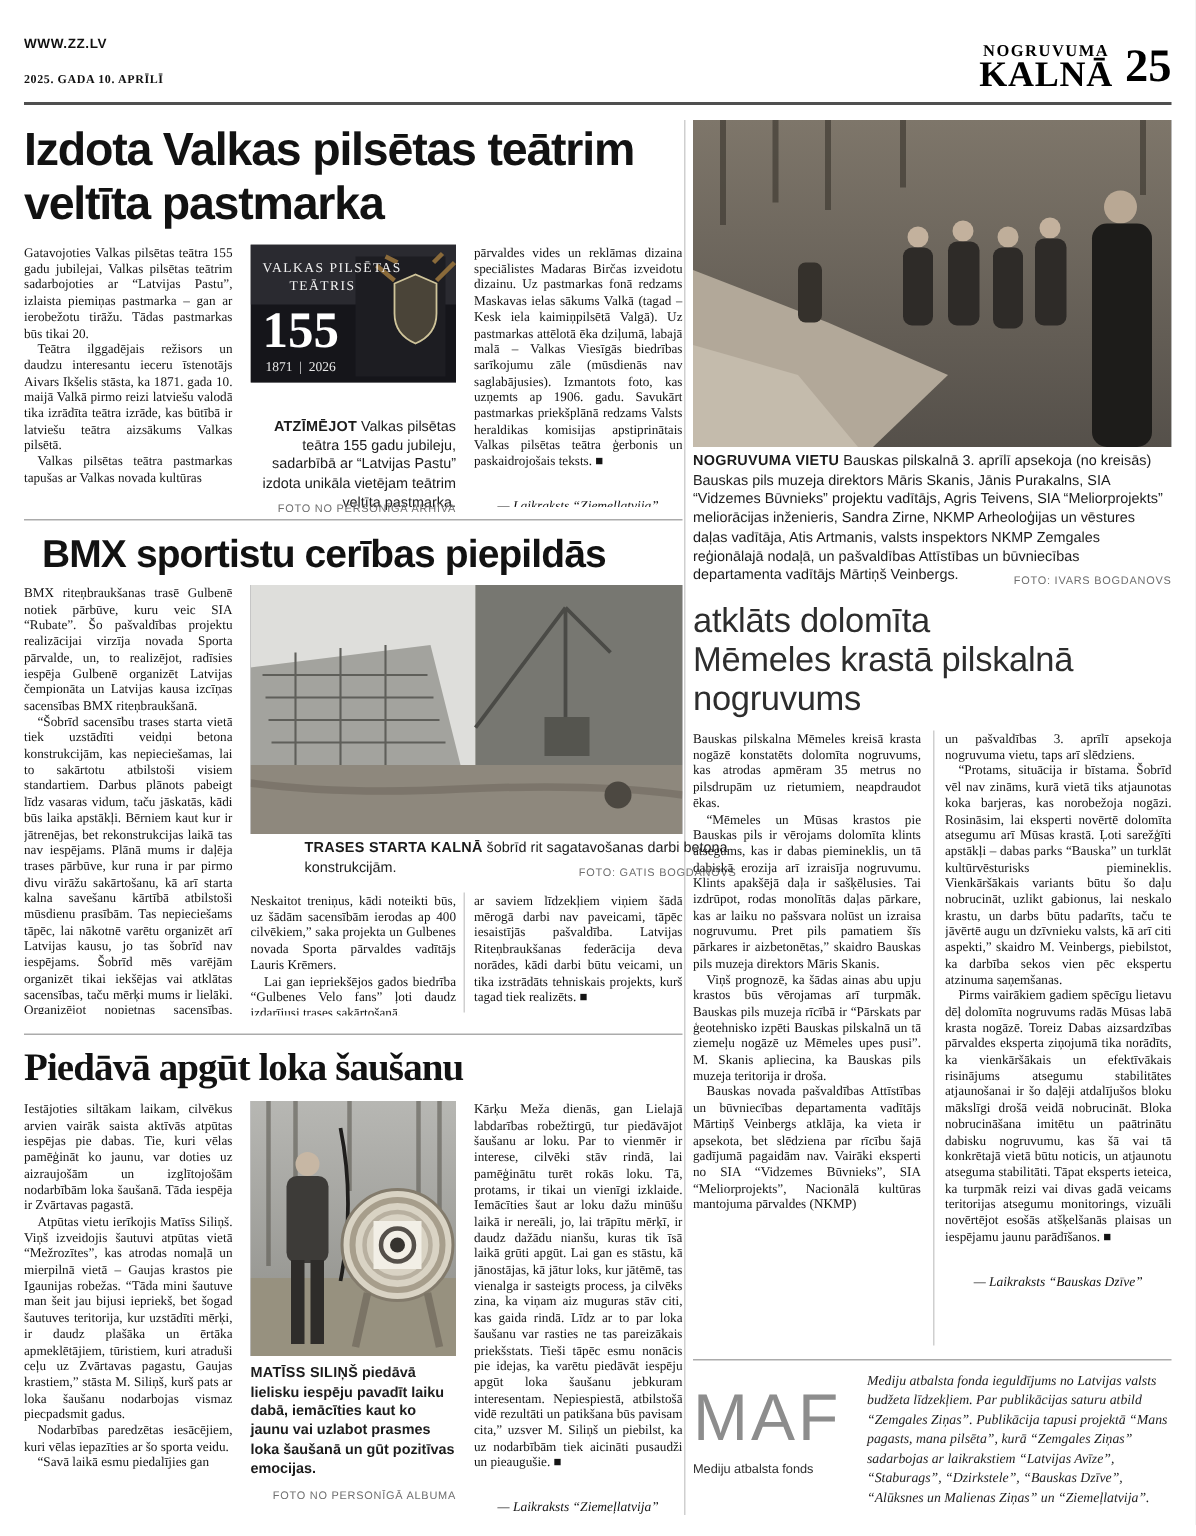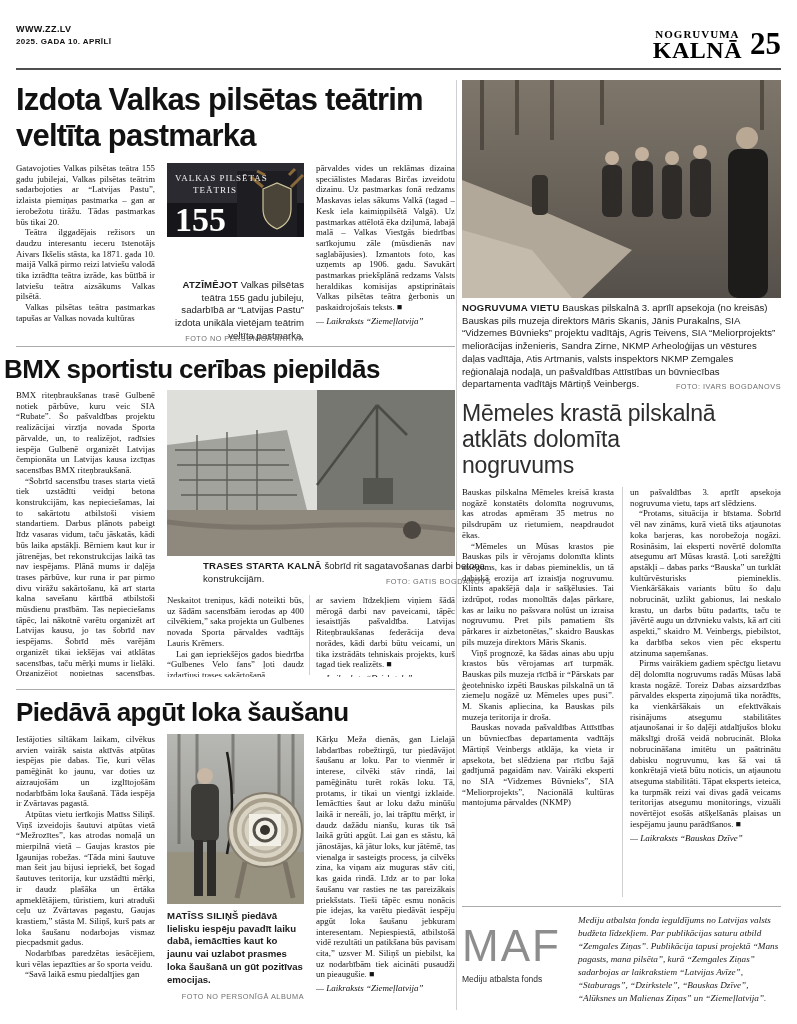--- a/index.html
+++ b/index.html
@@ -6,41 +6,41 @@
   html,body { background:#e9e9e9; }
   .page {
     position:relative; width:797px; height:1024px; margin:0 auto;
     background:#ffffff; overflow:hidden; color:#1a1a1a;
     font-family:"Liberation Serif", serif;
   }
   .abs { position:absolute; }
 
   
   .hdr-small { font-family:"Liberation Sans", sans-serif; font-size:9px; font-weight:700; letter-spacing:.4px; color:#111; }
-  .hdr-date  { font-family:Liberation Sans, sans-serif; font-size:8px; font-weight:700; letter-spacing:.4px; color:#111; margin-top:3px; }
+  .hdr-date  { font-family:Liberation Serif, serif; font-size:8px; font-weight:700; letter-spacing:.4px; color:#111; margin-top:14px; }
   .masthead  { font-family:"Liberation Serif", serif; font-size:31px; font-weight:600; letter-spacing:2.5px; word-spacing:6px; color:#000; white-space:nowrap; }
   .brand     { text-align:center; font-family:"Liberation Serif", serif; font-weight:700; color:#000; line-height:1; }
   .brand-top { font-size:11px; letter-spacing:1px; }
   .brand-bot { font-size:24px; letter-spacing:.5px; margin-top:-2px; }
   .pageno    { font-family:"Liberation Serif", serif; font-size:31px; font-weight:600; color:#000; }
   .hdr-rule  { background:#4f4f4f; height:2px; }
 
   .rule-h { background:#ababab; height:1px; }
   .rule-v { background:#cfcfcf; width:1px; }
 
   
   .h1 { font-family:"Liberation Sans", sans-serif; font-weight:700; font-size:31px; line-height:36px; letter-spacing:-.8px; color:#121212; }
   .h2 { font-family:"Liberation Sans", sans-serif; font-weight:700; font-size:26px; line-height:30px; letter-spacing:-.6px; color:#121212; }
   .h3 { font-family:"Liberation Sans", sans-serif; font-weight:400; font-size:23px; line-height:26px; letter-spacing:-.2px; color:#2d2d2d; }
 
   
   .col { position:absolute; overflow:hidden; }
   .body-t { font-family:"Liberation Serif", serif; font-size:8.8px; line-height:10.7px; text-align:justify; color:#141414; }
   .body-t p + p { text-indent:9px; }
-  .byline { font-family:"Liberation Serif", serif; font-style:italic; font-size:9px; line-height:12px; text-align:left; margin-top:2px; color:#111; }
+  .byline { font-family:"Liberation Serif", serif; font-style:italic; font-size:9px; line-height:12px; text-align:center; margin-top:18px; color:#111; }
 
   
   .cap { font-family:"Liberation Sans", sans-serif; font-size:9.6px; line-height:12.7px; color:#1c1c1c; }
   .cap b { font-weight:700; letter-spacing:.2px; }
   .credit { font-family:"Liberation Sans", sans-serif; font-size:7.3px; letter-spacing:.5px; color:#6e6e6e; text-align:right; margin-top:2px; }
   .credit-inline { float:right; font-family:"Liberation Sans", sans-serif; font-size:7.3px; letter-spacing:.5px; color:#6e6e6e; margin-top:3px; }
 
   
   .photo { position:absolute; overflow:hidden; background:#888; }
   .photo svg { display:block; }
@@ -71,21 +71,21 @@
   <div class="abs rule-v" style="left:456px; top:80px; height:930px;"></div>
 
   <div class="abs h1" style="left:16px; top:82px; width:440px;">Izdota Valkas pilsētas teātrim veltīta pastmarka</div>
 
   <div class="col body-t" style="left:16px; top:163px; width:139px; height:171px;">
     <p>Gatavojoties Valkas pilsētas teātra 155 gadu jubilejai, Valkas pilsētas teātrim sadarbojoties ar “Latvijas Pastu”, izlaista piemiņas pastmarka – gan ar ierobežotu tirāžu. Tādas pastmarkas būs tikai 20.</p>
     <p>Teātra ilggadējais režisors un daudzu interesantu ieceru īstenotājs Aivars Ikšelis stāsta, ka 1871. gada 10. maijā Valkā pirmo reizi latviešu valodā tika izrādīta teātra izrāde, kas būtībā ir latviešu teātra aizsākums Valkas pilsētā.</p>
     <p>Valkas pilsētas teātra pastmarkas tapušas ar Valkas novada kultūras</p>
   </div>
 
-  <div class="photo" style="left:167px; top:163px; width:137px; height:74px;">
+  <div class="photo" style="left:167px; top:163px; width:137px; height:92px;">
     <svg width="137" height="96" xmlns="http://www.w3.org/2000/svg">
       <rect width="137" height="96" fill="#15151a"></rect>
       <rect x="0" y="0" width="137" height="40" fill="#2a2a30"></rect>
       <rect x="70" y="8" width="60" height="80" fill="#1d1d22"></rect>
       <path d="M96 26 l14 -6 14 6 v20 q0 14 -14 20 q-14 -6 -14 -20 z" fill="#4a4438" stroke="#cfc49a" stroke-width="1.2"></path>
       <path d="M84 14 l12 10 M136 12 l-12 12 M90 8 l8 4 M128 6 l-6 6" stroke="#8a6a3a" stroke-width="3" fill="none"></path>
       <text x="8" y="18" font-family="Liberation Serif, serif" font-size="9" fill="#f2f2f2" letter-spacing="1">VALKAS PILSĒTAS</text>
       <text x="26" y="30" font-family="Liberation Serif, serif" font-size="9" fill="#f2f2f2" letter-spacing="1">TEĀTRIS</text>
       <text x="8" y="68" font-family="Liberation Serif, serif" font-size="34" font-weight="bold" fill="#ffffff">155</text>
       <text x="10" y="84" font-family="Liberation Serif, serif" font-size="9" fill="#e8e8e8">1871&nbsp;&nbsp;|&nbsp;&nbsp;2026</text>
@@ -96,21 +96,21 @@
   </div>
   <div class="abs credit" style="left:167px; top:332px; width:137px;">FOTO NO PERSONĪGĀ ARHĪVA</div>
 
   <div class="col body-t" style="left:316px; top:163px; width:139px; height:175px;">
     <p>pārvaldes vides un reklāmas dizaina speciālistes Madaras Birčas izveidotu dizainu. Uz pastmarkas fonā redzams Maskavas ielas sākums Valkā (tagad – Kesk iela kaimiņpilsētā Valgā). Uz pastmarkas attēlotā ēka dziļumā, labajā malā – Valkas Viesīgās biedrības sarīkojumu zāle (mūsdienās nav saglabājusies). Izmantots foto, kas uzņemts ap 1906. gadu. Savukārt pastmarkas priekšplānā redzams Valsts heraldikas komisijas apstiprinātais Valkas pilsētas teātra ģerbonis un paskaidrojošais teksts. ■</p>
     <div class="byline">— Laikraksts “Ziemeļlatvija”</div>
   </div>
 
   <div class="abs rule-h" style="left:16px; top:346px; width:439px;"></div>
 
-  <div class="abs h2" style="left:4px; top:354px; width:440px;">BMX sportistu cerības piepildās</div>
+  <div class="abs h2" style="left:28px; top:354px; width:440px;">BMX sportistu cerības piepildās</div>
 
   <div class="col body-t" style="left:16px; top:390px; width:139px; height:286px;">
     <p>BMX riteņbraukšanas trasē Gulbenē notiek pārbūve, kuru veic SIA “Rubate”. Šo pašvaldības projektu realizācijai virzīja novada Sporta pārvalde, un, to realizējot, radīsies iespēja Gulbenē organizēt Latvijas čempionāta un Latvijas kausa izcīņas sacensības BMX riteņbraukšanā.</p>
     <p>“Šobrīd sacensību trases starta vietā tiek uzstādīti veidņi betona konstrukcijām, kas nepieciešamas, lai to sakārtotu atbilstoši visiem standartiem. Darbus plānots pabeigt līdz vasaras vidum, taču jāskatās, kādi būs laika apstākļi. Bērniem kaut kur ir jātrenējas, bet rekonstrukcijas laikā tas nav iespējams. Plānā mums ir daļēja trases pārbūve, kur runa ir par pirmo divu virāžu sakārtošanu, kā arī starta kalna savešanu kārtībā atbilstoši mūsdienu prasībām. Tas nepieciešams tāpēc, lai nākotnē varētu organizēt arī Latvijas kausu, jo tas šobrīd nav iespējams. Šobrīd mēs varējām organizēt tikai iekšējas vai atklātas sacensības, taču mērķi mums ir lielāki. Organizējot nopietnas sacensības, pienesums ir visai pilsētai.</p>
   </div>
 
   <div class="photo" style="left:167px; top:390px; width:288px; height:166px;">
     <svg width="288" height="166" xmlns="http://www.w3.org/2000/svg">
       <rect width="288" height="166" fill="#dededb"></rect>
       <rect x="150" y="0" width="138" height="120" fill="#83837d"></rect>
@@ -134,21 +134,21 @@
     <p>Lai gan iepriekšējos gados biedrība “Gulbenes Velo fans” ļoti daudz izdarījusi trases sakārtošanā,</p>
   </div>
   <div class="abs rule-v" style="left:309px; top:595px; height:80px;"></div>
   <div class="col body-t" style="left:316px; top:595px; width:139px; height:82px;">
     <p>ar saviem līdzekļiem viņiem šādā mērogā darbi nav paveicami, tāpēc iesaistījās pašvaldība. Latvijas Riteņbraukšanas federācija deva norādes, kādi darbi būtu veicami, un tika izstrādāts tehniskais projekts, kurš tagad tiek realizēts. ■</p>
     <div class="byline">— Laikraksts “Dzirkstele”</div>
   </div>
 
   <div class="abs rule-h" style="left:16px; top:689px; width:439px;"></div>
 
-  <div class="abs h2" style="left:16px; top:697px; width:440px;">Piedāvā apgūt loka šaušanu</div>
+  <div class="abs h2" style="left:16px; top:697px; width:440px;font-family:Liberation Serif, serif;">Piedāvā apgūt loka šaušanu</div>
 
   <div class="col body-t" style="left:16px; top:734px; width:139px; height:278px;">
     <p>Iestājoties siltākam laikam, cilvēkus arvien vairāk saista aktīvās atpūtas iespējas pie dabas. Tie, kuri vēlas pamēģināt ko jaunu, var doties uz aizraujošām un izglītojošām nodarbībām loka šaušanā. Tāda iespēja ir Zvārtavas pagastā.</p>
     <p>Atpūtas vietu ierīkojis Matīss Siliņš. Viņš izveidojis šautuvi atpūtas vietā “Mežrozītes”, kas atrodas nomaļā un mierpilnā vietā – Gaujas krastos pie Igaunijas robežas. “Tāda mini šautuve man šeit jau bijusi iepriekš, bet šogad šautuves teritorija, kur uzstādīti mērķi, ir daudz plašāka un ērtāka apmeklētājiem, tūristiem, kuri atraduši ceļu uz Zvārtavas pagastu, Gaujas krastiem,” stāsta M. Siliņš, kurš pats ar loka šaušanu nodarbojas vismaz piecpadsmit gadus.</p>
     <p>Nodarbības paredzētas iesācējiem, kuri vēlas iepazīties ar šo sporta veidu.</p>
     <p>“Savā laikā esmu piedalījies gan</p>
   </div>
 
   <div class="photo" style="left:167px; top:734px; width:137px; height:170px;">
     <svg width="137" height="170" xmlns="http://www.w3.org/2000/svg">
@@ -211,22 +211,22 @@
       <rect x="266" y="69" width="40" height="149" rx="10" fill="#1d1c1a"></rect>
       <rect x="70" y="95" width="16" height="40" rx="5" fill="#35312c"></rect>
     </svg>
   </div>
   <div class="abs cap" style="left:462px; top:302px; width:319px;">
     <b>NOGRUVUMA VIETU</b><span> Bauskas pilskalnā 3. aprīlī apsekoja (no kreisās) Bauskas pils muzeja direktors Māris Skanis, Jānis Purakalns, SIA “Vidzemes Būvnieks” projektu vadītājs, Agris Teivens, SIA “Meliorprojekts” meliorācijas inženieris, Sandra Zirne, NKMP Arheoloģijas un vēstures daļas vadītāja, Atis Artmanis, valsts inspektors NKMP Zemgales reģionālajā nodaļā, un pašvaldības Attīstības un būvniecības departamenta vadītājs Mārtiņš Veinbergs.</span>
     <span class="credit-inline">FOTO: IVARS BOGDANOVS</span>
   </div>
 
   <div class="abs h3" style="left:462px; top:400px; width:319px;">
+    <div>atklāts dolomīta</div>
     <div>Mēmeles krastā pilskalnā</div>
-    <div>atklāts dolomīta</div>
     <div>nogruvums</div>
   </div>
 
   <div class="col body-t" style="left:462px; top:487px; width:152px; height:412px;">
     <p>Bauskas pilskalna Mēmeles kreisā krasta nogāzē konstatēts dolomīta nogruvums, kas atrodas apmēram 35 metrus no pilsdrupām uz rietumiem, neapdraudot ēkas.</p>
     <p>“Mēmeles un Mūsas krastos pie Bauskas pils ir vērojams dolomīta klints atsegums, kas ir dabas piemineklis, un tā dabiskā erozija arī izraisīja nogruvumu. Klints apakšējā daļa ir sašķēlusies. Tai izdrūpot, rodas monolītās daļas pārkare, kas ar laiku no pašsvara nolūst un izraisa nogruvumu. Pret pils pamatiem šīs pārkares ir aizbetonētas,” skaidro Bauskas pils muzeja direktors Māris Skanis.</p>
     <p>Viņš prognozē, ka šādas ainas abu upju krastos būs vērojamas arī turpmāk. Bauskas pils muzeja rīcībā ir “Pārskats par ģeotehnisko izpēti Bauskas pilskalnā un tā ziemeļu nogāzē uz Mēmeles upes pusi”. M. Skanis apliecina, ka Bauskas pils muzeja teritorija ir droša.</p>
     <p>Bauskas novada pašvaldības Attīstības un būvniecības departamenta vadītājs Mārtiņš Veinbergs atklāja, ka vieta ir apsekota, bet slēdziena par rīcību šajā gadījumā pagaidām nav. Vairāki eksperti no SIA “Vidzemes Būvnieks”, SIA “Meliorprojekts”, Nacionālā kultūras mantojuma pārvaldes (NKMP)</p>
   </div>
   <div class="abs rule-v" style="left:622px; top:487px; height:410px;"></div>

